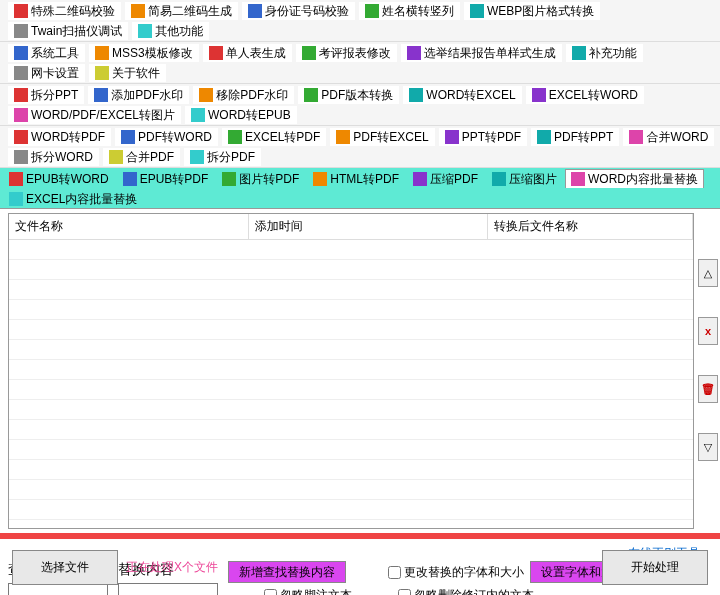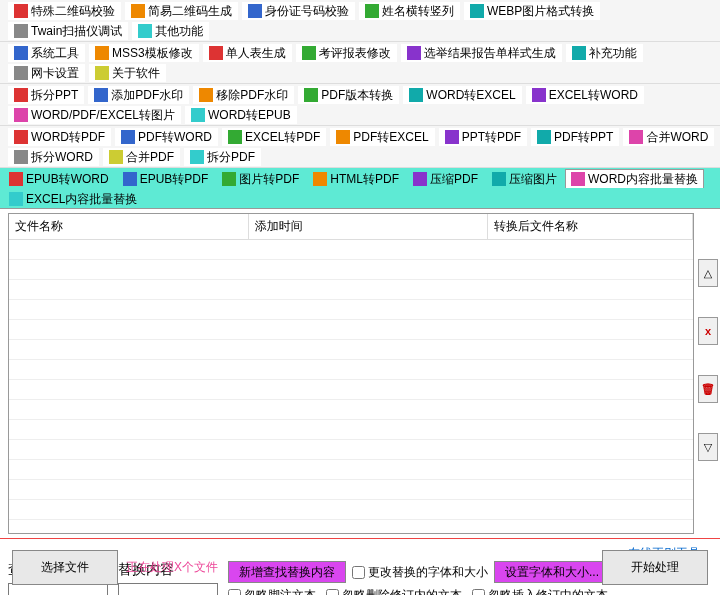--- a/index.html
+++ b/index.html
@@ -5,38 +5,38 @@
 * { margin: 0; padding: 0; box-sizing: border-box; font-family: "Microsoft YaHei", SimSun, sans-serif; font-size: 12px; }
 body { background: #fff; width: 720px; height: 595px; overflow: hidden; position: relative; }
 
 .toolbar { display: flex; flex-wrap: wrap; border-bottom: 1px solid #ddd; background: #f5f5f5; padding: 1px 2px 0 6px; }
 .tool-item { display: flex; align-items: center; padding: 2px 5px; margin: 1px 2px; cursor: pointer; white-space: nowrap; background: #fff; border: 1px solid transparent; height: 18px; }
 .tool-icon { width: 14px; height: 14px; margin-right: 3px; display: inline-block; flex-shrink: 0; }
 .tab-item { display: flex; align-items: center; padding: 2px 5px; margin: 1px 1px 0 1px; cursor: pointer; white-space: nowrap; border: 1px solid transparent; border-bottom: none; height: 19px; }
 .tab-item.active { background: #fff; border-color: #999; position: relative; z-index: 2; }
 .tab-row { display: flex; flex-wrap: wrap; border-bottom: 1px solid #999; padding: 0 2px; background: #5eead4; }
 
-.main-area { display: flex; height: 330px; border-bottom: 1px solid #ef4444; }
+.main-area { display: flex; height: 330px; border-bottom: 6px solid #ef4444; }
 .table-wrap { flex: 1; border: 1px solid #999; margin: 4px 2px 4px 8px; background: #fff; overflow: hidden; }
 .table { width: 100%; border-collapse: collapse; }
 .table th { text-align: left; font-weight: normal; padding: 4px 6px; border-right: 1px solid #ddd; border-bottom: 1px solid #ddd; background: #fff; height: 22px; }
 .table td { border-bottom: 1px solid #eee; height: 20px; }
 .side-buttons { width: 24px; display: flex; flex-direction: column; gap: 30px; padding: 50px 2px 0 2px; }
 .side-btn { width: 20px; height: 28px; border: 1px solid #999; background: #f0f0f0; cursor: pointer; display: flex; align-items: center; justify-content: center; font-size: 11px; }
 
 .controls { padding: 6px 8px; }
 .control-row1 { display: flex; align-items: flex-start; gap: 10px; margin-bottom: 6px; }
 .input-group { display: flex; flex-direction: column; gap: 4px; }
 .input-group label { font-size: 14px; }
 .input-group input { width: 100px; height: 24px; border: 1px solid #7a7a7a; padding: 2px 4px; }
 .options-area { flex: 1; }
 .btn-row { display: flex; gap: 6px; align-items: center; margin-bottom: 4px; flex-wrap: wrap; }
 .btn { padding: 3px 10px; border: 1px solid #888; background: #d946ef; cursor: pointer; height: 22px; display: flex; align-items: center; }
 .check-row { display: flex; gap: 10px; margin-bottom: 3px; flex-wrap: wrap; }
-.check-item { display: flex; align-items: center; gap: 3px; }
+.check-item { display: flex; align-items: center; gap: 3px; margin-left: 36px; }
 .check-item input { width: 13px; height: 13px; }
 .link { color: #0066cc; text-decoration: underline; cursor: pointer; position: absolute; right: 12px; }
 
 .bottom-bar { position: absolute; bottom: 10px; left: 0; right: 0; display: flex; align-items: center; padding: 0 12px; gap: 8px; }
 .big-btn { padding: 8px 28px; border: 1px solid #888; background: #e8e8e8; cursor: pointer; }
 .status-text { color: #ec4899; font-size: 12px; }
 
 
 .ic-red { background: #d33; } .ic-blue { background: #36c; } .ic-green { background: #3a3; }
 .ic-orange { background: #e80; } .ic-purple { background: #83c; } .ic-teal { background: #1aa; }

